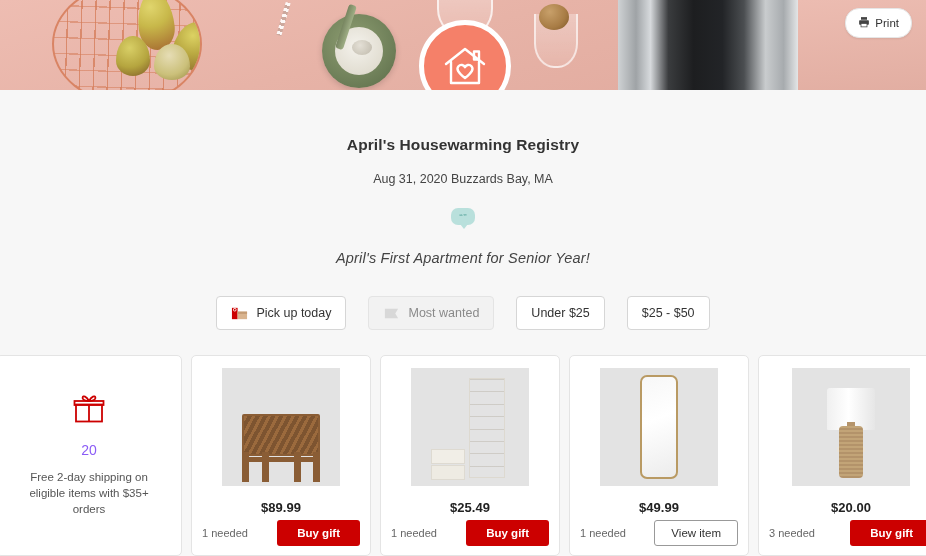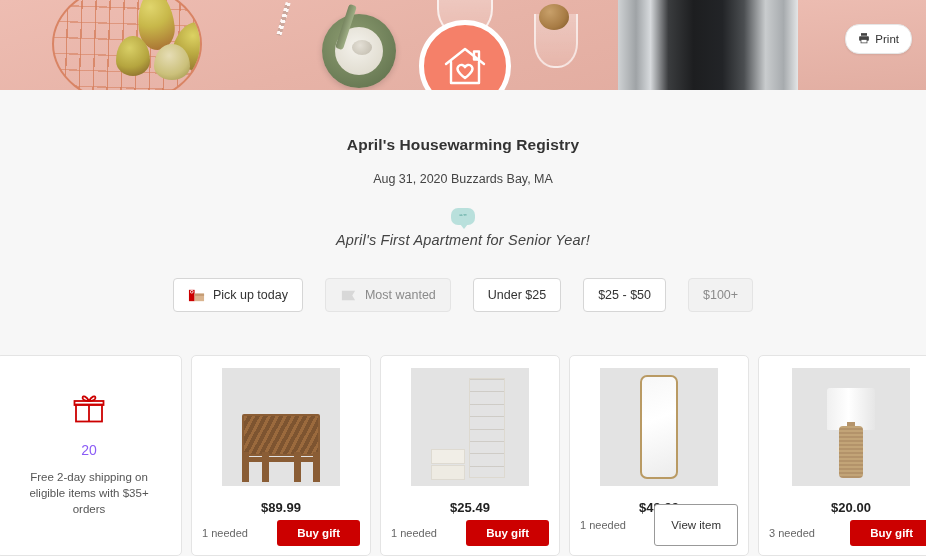--- a/index.html
+++ b/index.html
@@ -121,21 +121,21 @@
     width: 92px; height: 92px; border-radius: 50%;
     background: #f58069;
     border: 5px solid #ffffff;
     z-index: 5;
     display: flex; align-items: center; justify-content: center;
   }
   .avatar svg { display: block; }
 
   
   .print-btn {
-    position: absolute; right: 14px; top: 24px;
+    position: absolute; right: 14px; top: 8px;
     height: 24px; padding: 14px 12px;
     background: #fff; border: 1px solid #e6e6e6;
     border-radius: 14px;
     display: flex; align-items: center; gap: 5px;
     font-size: 11.5px; color: #333; cursor: pointer;
     z-index: 6;
     box-shadow: 0 1px 2px rgba(0,0,0,.08);
   }
 
   
@@ -149,21 +149,21 @@
   }
   .quote-bubble::after {
     content: ""; position: absolute; left: 9px; bottom: -4px;
     width: 0; height: 0;
     border-left: 4px solid transparent; border-right: 4px solid transparent;
     border-top: 5px solid #b9e0dc;
   }
   .quote-bubble span { font-size: 8px; color: #6fb3ab; font-weight: bold; line-height: 1; }
   .reg-note {
     font-size: 14.5px; color: #444; font-style: italic;
-    margin-top: 7px; letter-spacing: .2px;
+    margin-top: 25px; letter-spacing: .2px;
   }
 
   
   .filters {
     display: flex; justify-content: center; gap: 22px;
     margin-top: 30px;
   }
   .filter {
     height: 34px; padding: 0 14px;
     background: #fff; border: 1px solid #d6d6d6; border-radius: 4px;
@@ -218,21 +218,21 @@
     width: 100%; padding: 0 10px;
     display: flex; align-items: center; justify-content: space-between;
   }
   .needed { font-size: 11px; color: #666; }
   .btn-buy {
     height: 26px; padding: 0 20px; border: none; border-radius: 3px;
     background: #cc0000; color: #fff; font-size: 11.5px; font-weight: bold;
     cursor: pointer; font-family: inherit;
   }
   .btn-view {
-    height: 42px; padding: 0 16px; border: 1px solid #999; border-radius: 3px;
+    height: 26px; padding: 0 16px; border: 1px solid #999; border-radius: 3px;
     background: #fff; color: #333; font-size: 11.5px;
     cursor: pointer; font-family: inherit;
   }
 
   
   .chair-top { position:absolute; left:20px; bottom:30px; width:78px; height:42px;
     background: repeating-linear-gradient(118deg,#9b6a3d 0 3px,#7d5430 3px 7px);
     border: 2px solid #8a5d35; border-radius: 2px; }
   .chair-leg { position:absolute; bottom:4px; width:7px; height:30px; background:#8a5d35; }
   .chair-rail { position:absolute; left:22px; bottom:24px; width:74px; height:5px; background:#8a5d35; }
@@ -346,23 +346,20 @@
 
   <div class="filter">
     <span>Under $25</span>
   </div>
 
   <div class="filter">
     <span>$25 - $50</span>
   </div>
 
 
-  <div class="filter disabled">
-    <span>$100+</span>
-  </div>
 
 </div>
 
 <div class="cards">
 
   <div class="card gift-card">
     <div class="gift-inner">
       <span class="gift-icon">
         <svg width="32" height="30" viewBox="0 0 32 30" fill="none" stroke="#cc0000" stroke-width="1.8">
           <rect x="3" y="10.5" width="26" height="17"></rect>

